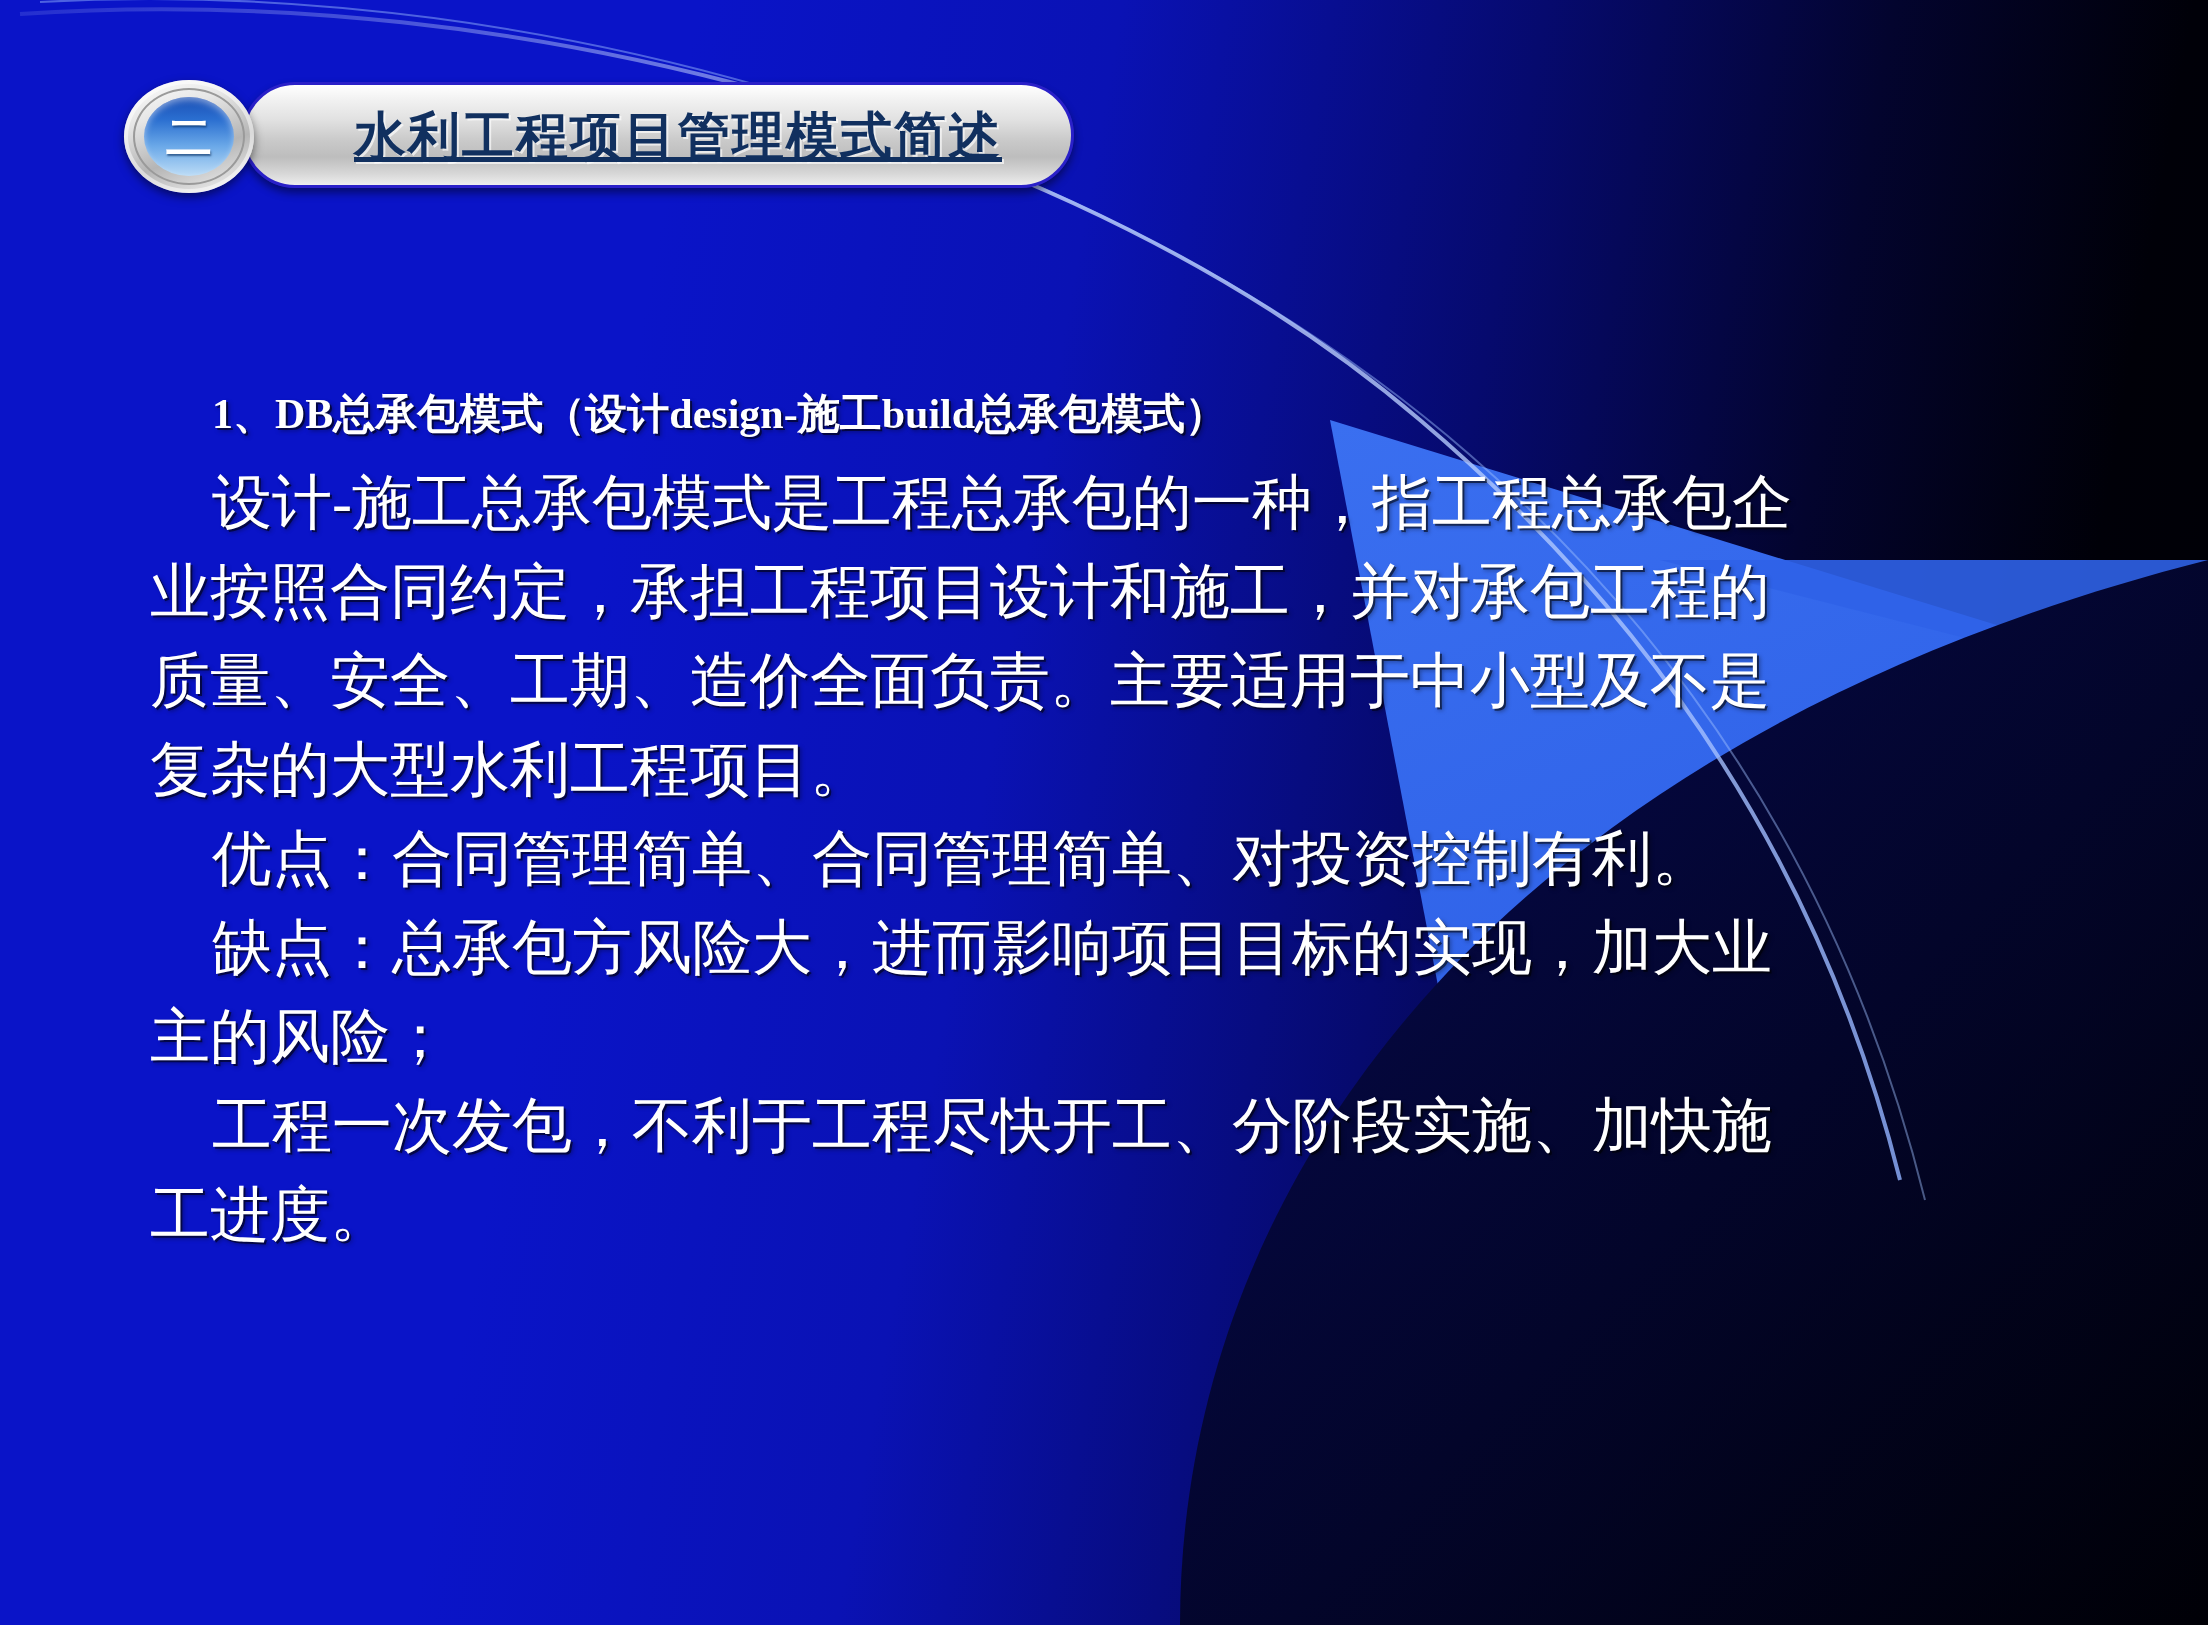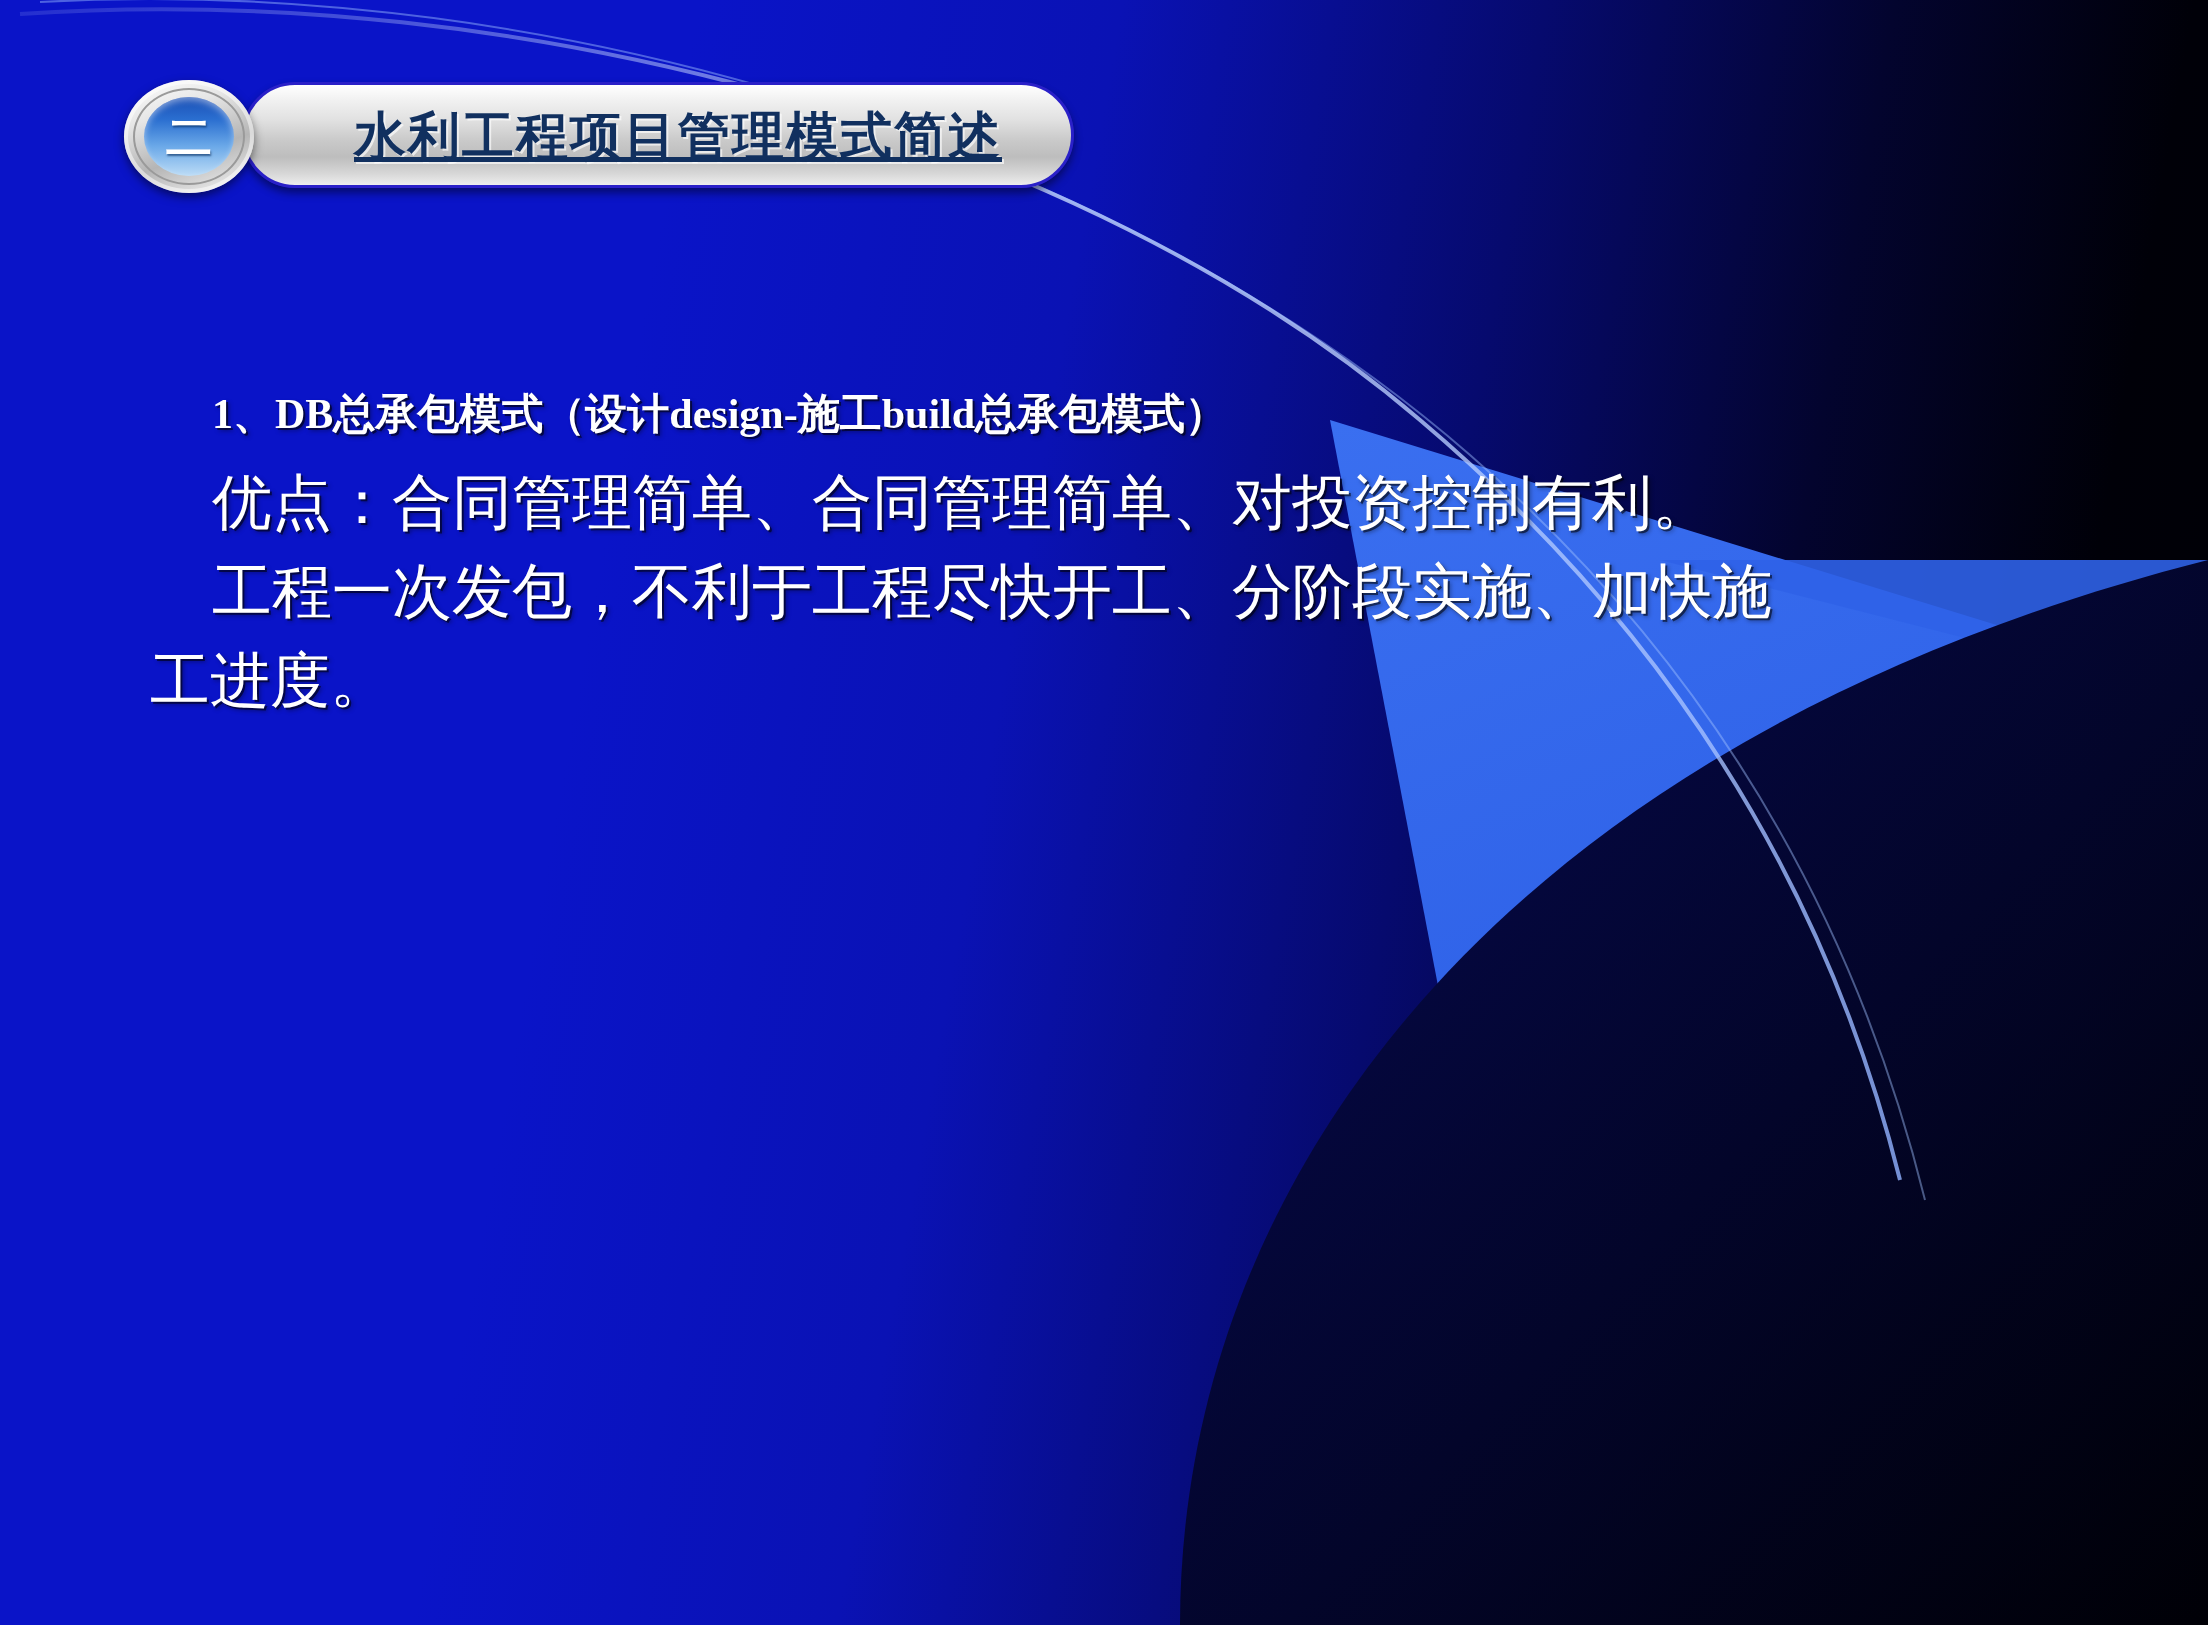--- a/index.html
+++ b/index.html
@@ -185,25 +185,35 @@
       <div class="badge-core">
         <span class="badge-glyph">二</span>
       </div>
     </div>
   </div>
 
   <div class="body-text">
 
     <div class="line bold indent">1、DB总承包模式（设计design-施工build总承包模式）</div>
 
+    <div>
+      <div class="line indent">设计-施工总承包模式是工程总承包的一种，指工程总承包企</div>
+      <div class="line">业按照合同约定，承担工程项目设计和施工，并对承包工程的</div>
+      <div class="line">质量、安全、工期、造价全面负责。主要适用于中小型及不是</div>
+      <div class="line">复杂的大型水利工程项目。</div>
+    </div>
 
     <div>
       <div class="line indent">优点：合同管理简单、合同管理简单、对投资控制有利。</div>
     </div>
 
+    <div>
+      <div class="line indent">缺点：总承包方风险大，进而影响项目目标的实现，加大业</div>
+      <div class="line">主的风险；</div>
+    </div>
 
     <div>
       <div class="line indent">工程一次发包，不利于工程尽快开工、分阶段实施、加快施</div>
       <div class="line">工进度。</div>
     </div>
 
   </div>
 </div>
 
 </body></html>

